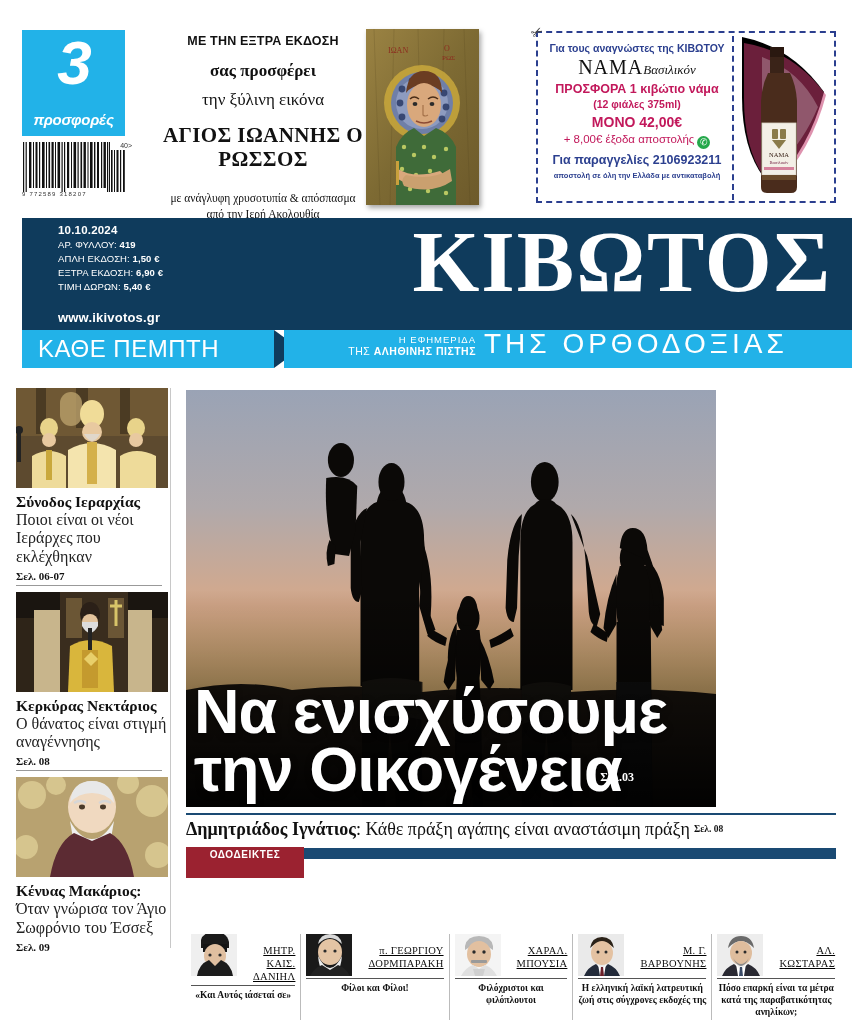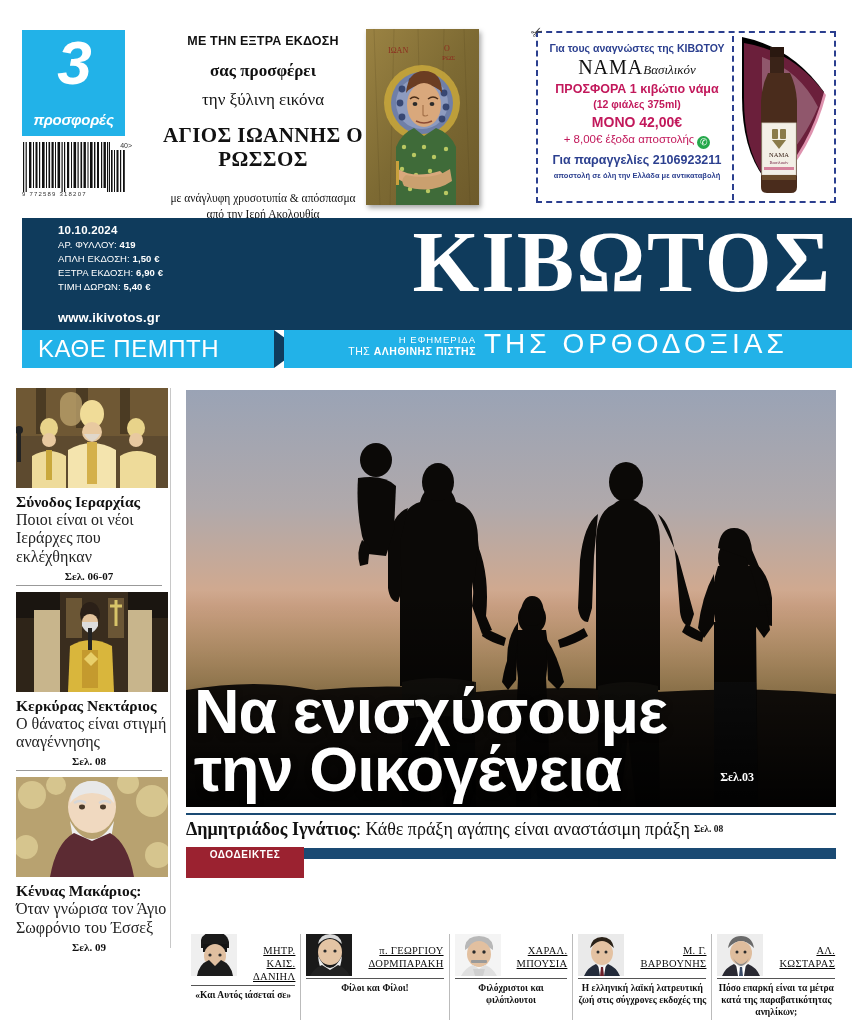--- a/index.html
+++ b/index.html
@@ -130,32 +130,32 @@
     font-family: "Liberation Serif", serif; font-weight: 700;
     font-size: 15.5px; color: #111; margin-top: 5px; line-height: 1.1;
   }
   .sb-body {
     font-family: "Liberation Serif", serif; font-size: 16px; color: #222;
     line-height: 1.14; margin-top: 1px;
   }
   .sb-page {
     font-family: "Liberation Serif", serif; font-size: 11px; font-weight: 700;
     color: #111; margin-top: 4px; padding-bottom: 3px;
-    border-bottom: 1px solid #999; width: 146px; text-align: center;
+    border-bottom: 1px solid #999; width: 146px;
   }
   .sb-vline { position: absolute; left: 170px; top: 388px; width: 1px; height: 560px; background: #c8c8c8; }
 
   
   .main { position: absolute; left: 186px; top: 388px; width: 650px; }
   .kicker {
     background: #dcdcdc; padding: 6px 8px 7px 8px;
     font-size: 15.5px; font-weight: 700; color: #111; line-height: 1.22;
     letter-spacing: -0.1px;
   }
-  .hero { position: relative; width: 650px; height: 417px; overflow: hidden; margin-top: 2px; }
+  .hero { position: relative; width: 530px; height: 417px; overflow: hidden; margin-top: 2px; }
   .hero svg { display: block; width: 100%; height: 100%; }
   .hero-head {
     position: absolute; left: 8px; bottom: 8px; color: #fff;
     font-size: 63px; font-weight: 700; line-height: 0.93;
     letter-spacing: -1px; text-shadow: 0 2px 6px rgba(0,0,0,0.5);
   }
   .hero-page {
     position: absolute; right: 82px; bottom: 22px; color: #fff;
     font-family: "Liberation Serif", serif; font-size: 12px; font-weight: 700;
   }

